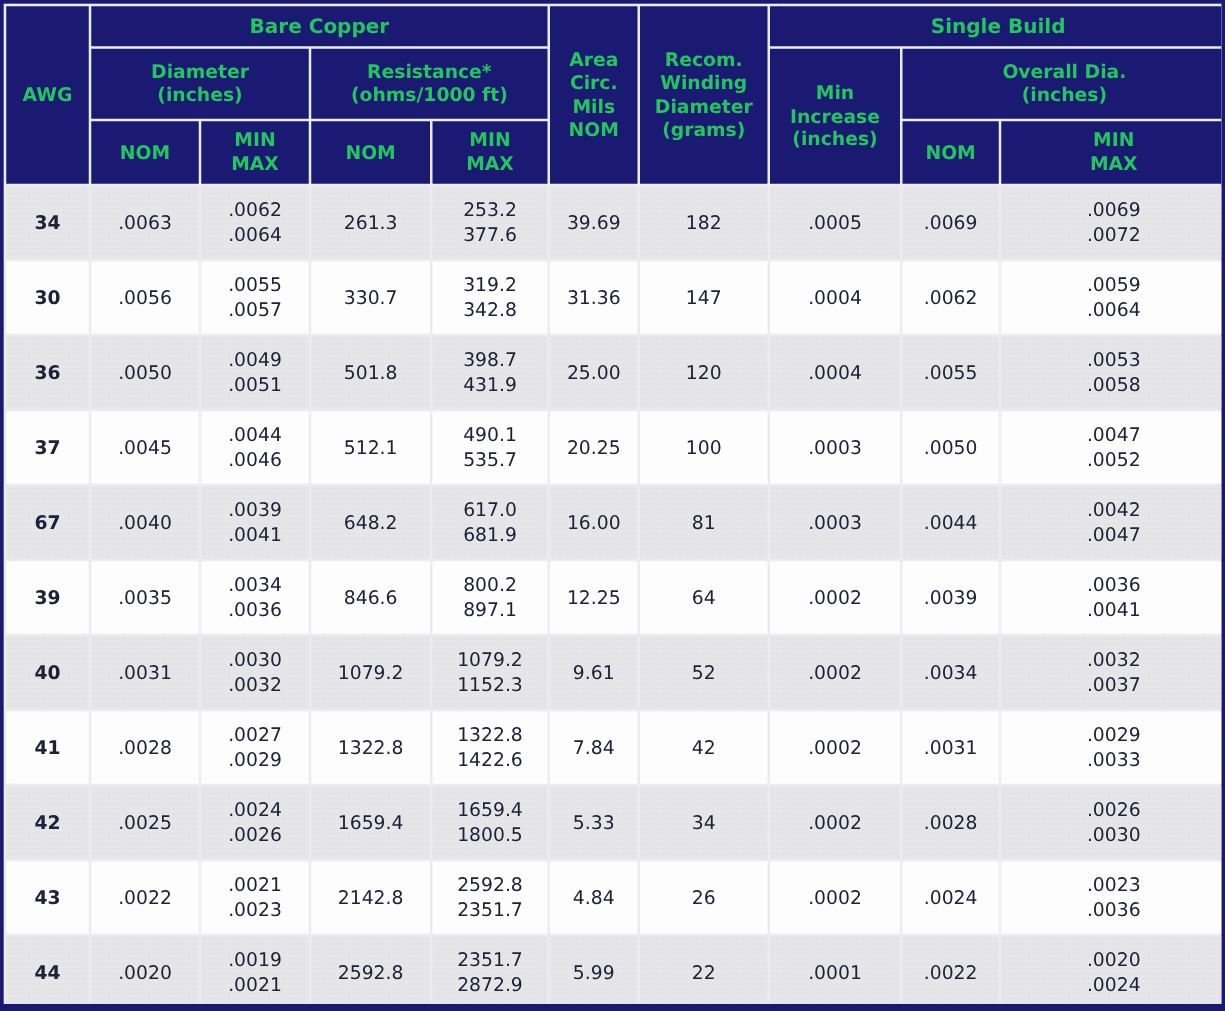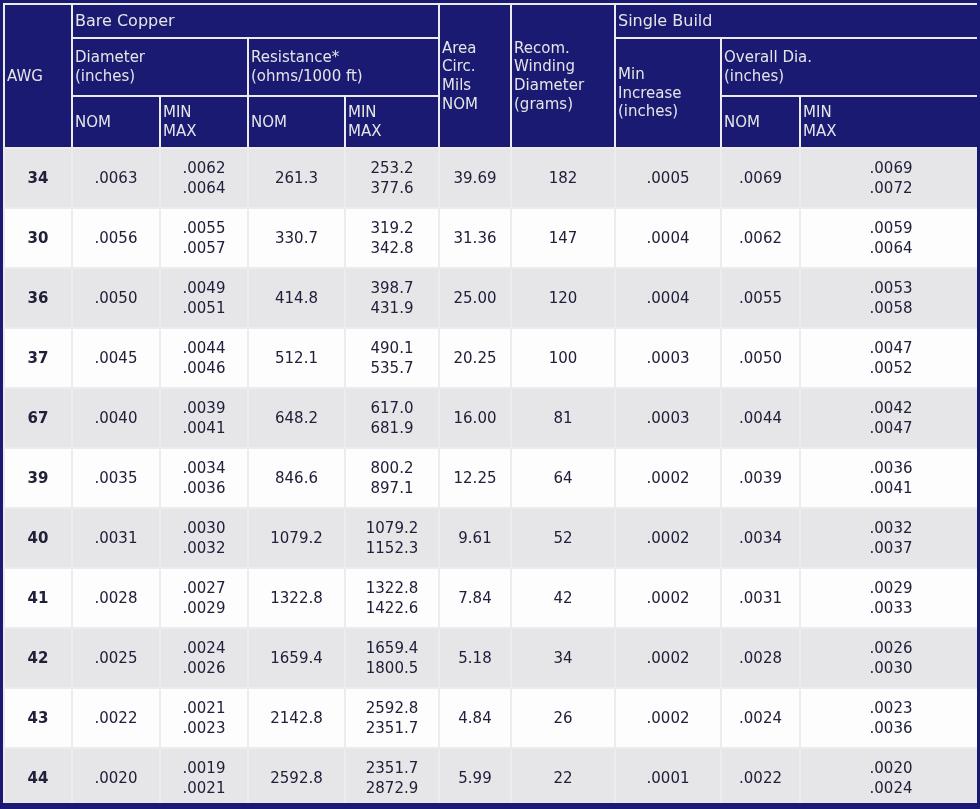--- a/index.html
+++ b/index.html
@@ -25,24 +25,24 @@
     width: 100%;
     height: 100%;
     table-layout: fixed;
     border-collapse: separate;
     border-spacing: 2px;
     background: #ececef;
   }
 
   thead th {
     background: #1a1a73;
-    color: #e5e5e5;
-    font-weight: normal;
+    color: #22c55e;
+    font-weight: bold;
     font-size: 15px;
-    text-align: left;
+    text-align: center;
     vertical-align: middle;
     white-space: pre-line;
     line-height: 1.25;
     padding: 1px 2px;
   }
   thead th.lvl1 { font-size: 16px; }
 
   tr.hrow1 { height: 32px; }
   tr.hrow2 { height: 56px; padding-left: 36px; }
   tr.hrow3 { height: 50px; }
@@ -175,21 +175,21 @@
               <div>.0064</div>
             </td>
           </tr>
           <tr class="even">
             <td class="c-awg">36</td>
             <td>.0050</td>
             <td>
               <div>.0049</div>
               <div>.0051</div>
             </td>
-            <td>414.8</td>
+            <td>501.8</td>
             <td>
               <div>398.7</div>
               <div>431.9</div>
             </td>
             <td>25.00</td>
             <td>120</td>
             <td>.0004</td>
             <td>.0055</td>
             <td>
               <div>.0053</div>
@@ -306,21 +306,21 @@
             <td>.0025</td>
             <td>
               <div>.0024</div>
               <div>.0026</div>
             </td>
             <td>1659.4</td>
             <td>
               <div>1659.4</div>
               <div>1800.5</div>
             </td>
-            <td>5.18</td>
+            <td>5.33</td>
             <td>34</td>
             <td>.0002</td>
             <td>.0028</td>
             <td>
               <div>.0026</div>
               <div>.0030</div>
             </td>
           </tr>
           <tr class="odd">
             <td class="c-awg">43</td>

